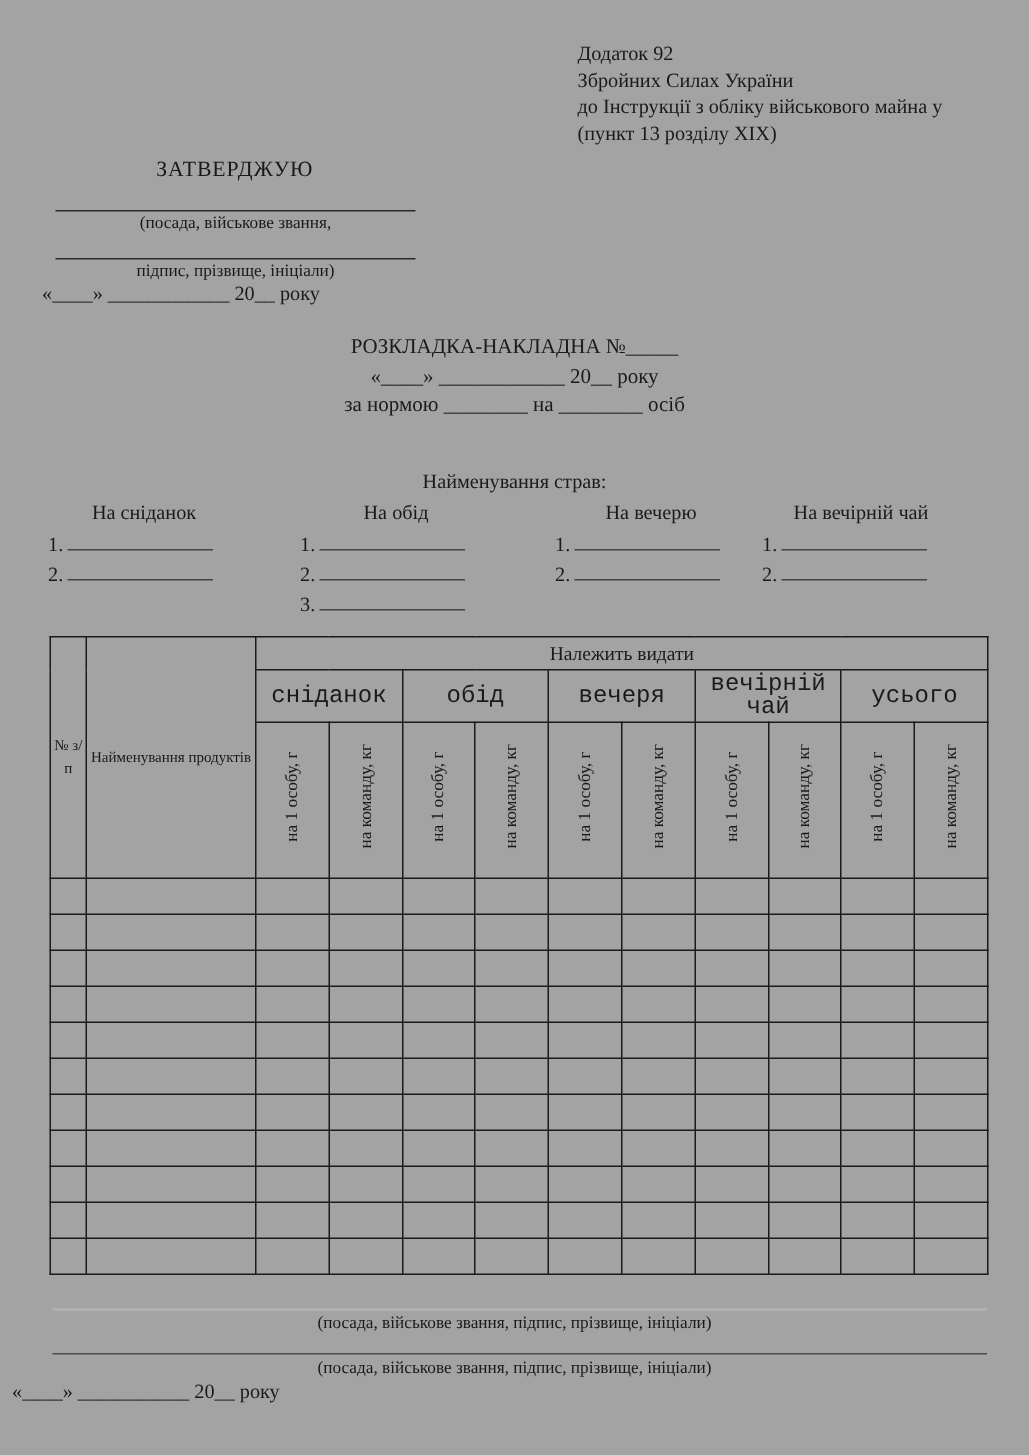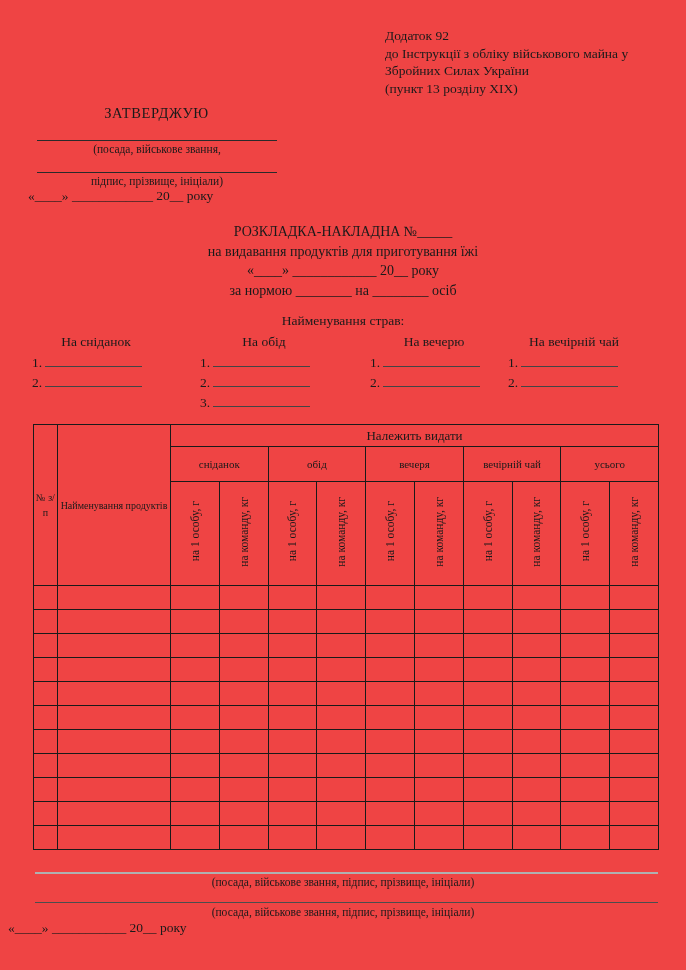--- a/index.html
+++ b/index.html
@@ -1,19 +1,19 @@
 <!DOCTYPE html>
 <html><head>
 <meta charset="utf-8">
 <style>
   html,body{margin:0;padding:0;background:#ffffff;}
   .page{
     position:relative;
     width:686px;height:970px;
-    background:#ef4444;
+    background:#a3a3a3;
     font-family:"Liberation Serif","DejaVu Serif",serif;
     color:#1a1a1a;
     overflow:hidden;
   }
   
   .appendix{position:absolute;left:385px;top:27px;width:298px;font-size:13.5px;line-height:17.5px;}
   
   .approve-heading{position:absolute;left:35px;top:105px;width:243px;text-align:center;font-size:14.5px;letter-spacing:.6px;}
   .sig-line{position:absolute;height:0;border-top:1.4px solid #2a2a2a;}
   .sl1{left:37px;top:140px;width:240px;}
@@ -38,21 +38,21 @@
   table.main{
     position:absolute;left:33px;top:424px;width:625px;
     border-collapse:collapse;table-layout:fixed;
   }
   table.main th,table.main td{
     border:1.5px solid #1a1a1a;
     font-weight:normal;padding:0;
     text-align:center;vertical-align:middle;
   }
   th.h-span{height:21px;font-size:13px;}
-  tr.meals th{height:34px;font-size:11px;line-height:15px;}
+  tr.meals th{height:34px;font-size:16px;line-height:15px;font-family:Liberation Mono, monospace;}
   th.vert{height:103px;}
   .vtext{
     display:inline-block;
     writing-mode:vertical-rl;
     transform:rotate(180deg);
     white-space:nowrap;
     font-size:11.5px;
     line-height:12px;
   }
   th.no-col,th.prod-col{font-size:10px;line-height:15px;}
@@ -66,35 +66,34 @@
   .fc2{top:906px;}
   .f-date{position:absolute;left:8px;top:920px;font-size:13.5px;}
 </style>
 </head>
 <body>
 
 <div class="page">
 
   <div class="appendix">
     <div>Додаток 92</div>
+    <div>Збройних Силах України</div>
     <div>до Інструкції з обліку військового майна у</div>
-    <div>Збройних Силах України</div>
     <div>(пункт 13 розділу XIX)</div>
   </div>
 
   <div class="approve-heading">ЗАТВЕРДЖУЮ</div>
   <div class="sig-line sl1"></div>
   <div class="sig-cap sc1">(посада, військове звання,</div>
   <div class="sig-line sl2"></div>
   <div class="sig-cap sc2">підпис, прізвище, ініціали)</div>
   <div class="approve-date">«____» ____________ 20__ року</div>
 
   <div class="title-block">
     <div>РОЗКЛАДКА-НАКЛАДНА №_____</div>
-    <div>на видавання продуктів для приготування їжі</div>
     <div>«____» ____________ 20__ року</div>
     <div>за нормою ________ на ________ осіб</div>
   </div>
 
   <div class="dishes-heading">Найменування страв:</div>
 
   <div class="dish-col dc1">
     <div class="dish-title">На сніданок</div>
     <div class="dish-item"><span>1.</span><span class="blank"></span></div>
     <div class="dish-item"><span>2.</span><span class="blank"></span></div>

